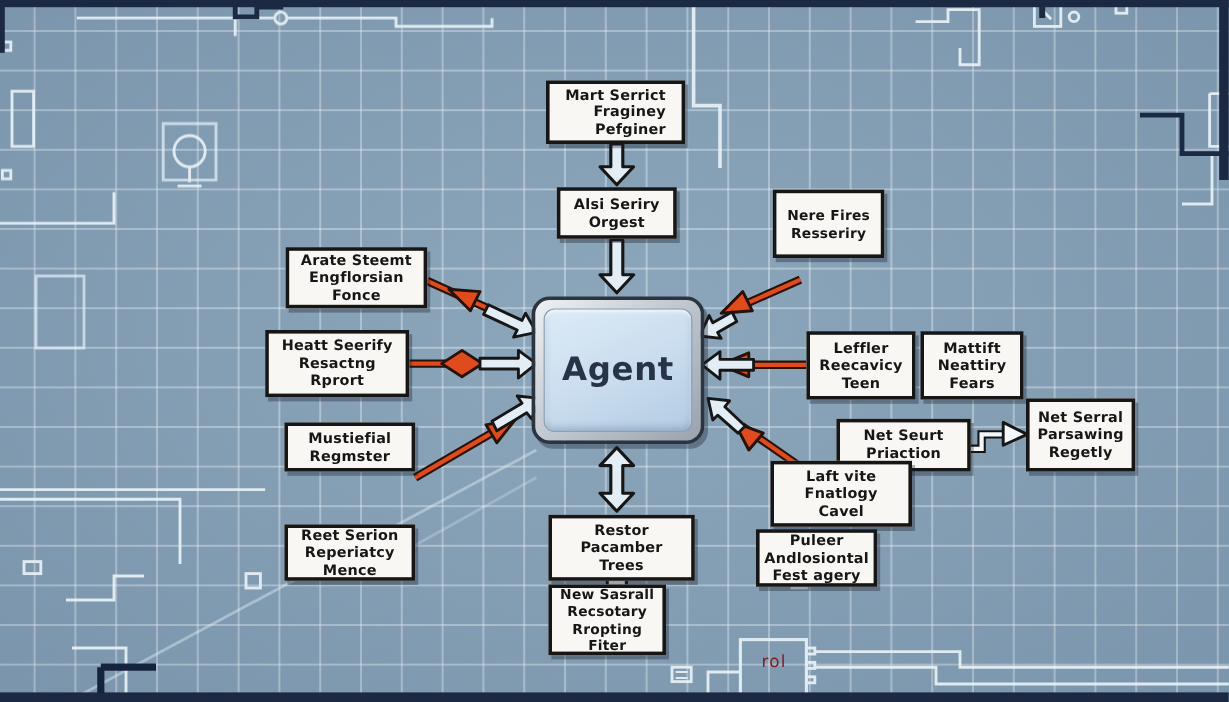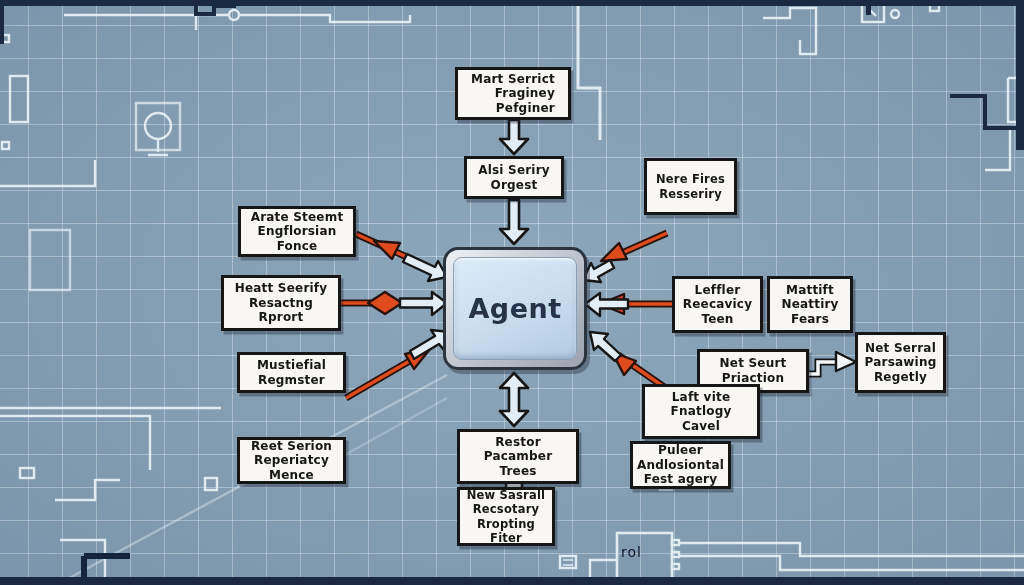--- a/index.html
+++ b/index.html
@@ -62,21 +62,21 @@
     border:1px solid #8aa0b6;
     background:linear-gradient(155deg,#dcebf7 0%,#c9dcee 55%,#b2cbe2 100%);
     box-shadow:inset 0 2px 3px rgba(255,255,255,0.7), inset 0 -3px 5px rgba(90,115,145,0.35);
     display:flex;align-items:center;justify-content:center;
   }
   .agent-label{
     font-size:27px;font-weight:bold;color:#273349;letter-spacing:.5px;
   }
   .chip-label{
     position:absolute;left:621px;top:544px;width:48px;z-index:3;
-    text-align:left;color:#0f172a;font-size:14px;letter-spacing:1px;
+    text-align:center;color:#7f1d1d;font-size:14px;letter-spacing:1px;
   }
 </style>
 </head>
 <body>
 
 <div class="stage">
   <div class="grid"></div>
 
   <svg class="layer" width="1024" height="585" viewBox="0 0 1024 585">
 

